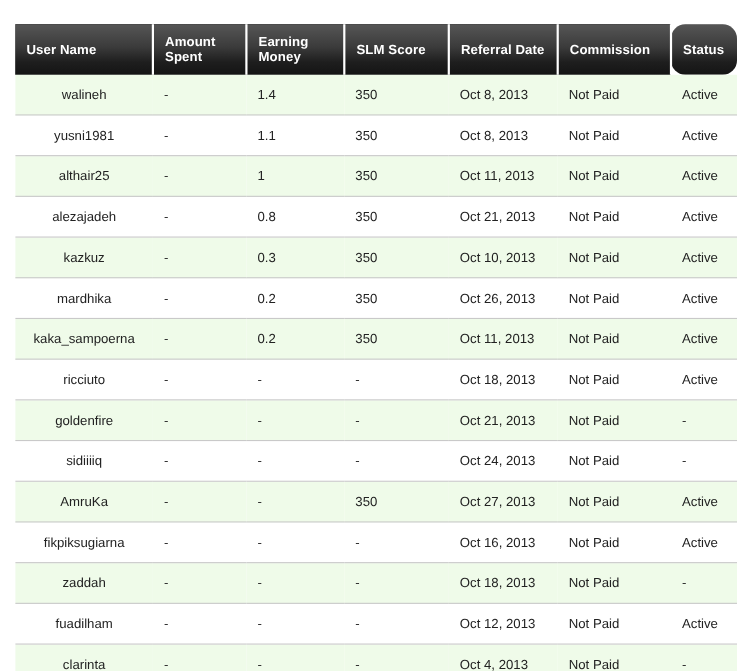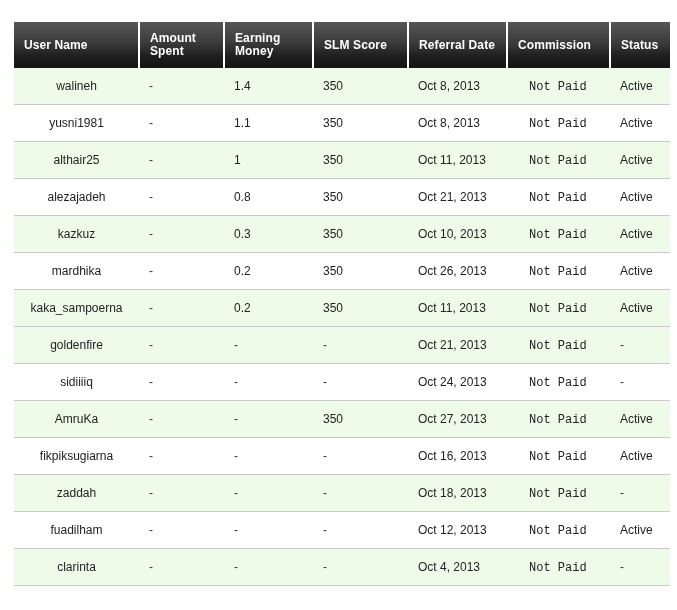--- a/index.html
+++ b/index.html
@@ -47,20 +47,21 @@
     text-align: left;
     vertical-align: middle;
     padding: 7px 0 7px 10px;
     height: 32px;
     line-height: 13px;
     border-right: 2px solid #ffffff;
     letter-spacing: 0.1px;
   }
   table.referral-table thead th:last-child {
     border-right: none;
+    border-radius: 13px;
   }
   table.referral-table thead th .hdr-line {
     display: block;
   }
 
   
   table.referral-table tbody td {
     padding: 0 10px;
     height: 36px;
     color: #222222;
@@ -87,21 +88,21 @@
   td.col-date    { text-align: left; padding-left: 10px; }
   td.col-comm    { text-align: left; padding-left: 10px; }
   td.col-status  { text-align: left; padding-left: 10px; }
 
   
   .cell-inner { display: inline-block; }
   .off-amount  { margin-left: 0px; }
   .off-earning { margin-left: 0px; }
   .off-slm     { margin-left: 0px; }
   .off-date    { margin-left: 0px; text-align: center; }
-  .off-comm    { margin-left: 12px; font-family: Liberation Mono, monospace; }
+  .off-comm    { margin-left: 0px; }
   .off-status  { margin-left: 0px; }
 
   .dash { color: #333333; }
 </style>
 </head>
 <body>
 
 <div id="page">
   <div class="table-wrap">
     <table class="referral-table">
@@ -198,20 +199,29 @@
           </tr>
           <tr class="row-odd">
             <td class="col-user"><span class="cell-inner off-user">kaka_sampoerna</span></td>
             <td class="col-amount"><span class="cell-inner off-amount dash">-</span></td>
             <td class="col-earning"><span class="cell-inner off-earning">0.2</span></td>
             <td class="col-slm"><span class="cell-inner off-slm">350</span></td>
             <td class="col-date"><span class="cell-inner off-date">Oct 11, 2013</span></td>
             <td class="col-comm"><span class="cell-inner off-comm">Not Paid</span></td>
             <td class="col-status"><span class="cell-inner off-status">Active</span></td>
           </tr>
+          <tr class="row-even">
+            <td class="col-user"><span class="cell-inner off-user">ricciuto</span></td>
+            <td class="col-amount"><span class="cell-inner off-amount dash">-</span></td>
+            <td class="col-earning"><span class="cell-inner off-earning dash">-</span></td>
+            <td class="col-slm"><span class="cell-inner off-slm dash">-</span></td>
+            <td class="col-date"><span class="cell-inner off-date">Oct 18, 2013</span></td>
+            <td class="col-comm"><span class="cell-inner off-comm">Not Paid</span></td>
+            <td class="col-status"><span class="cell-inner off-status">Active</span></td>
+          </tr>
           <tr class="row-odd">
             <td class="col-user"><span class="cell-inner off-user">goldenfire</span></td>
             <td class="col-amount"><span class="cell-inner off-amount dash">-</span></td>
             <td class="col-earning"><span class="cell-inner off-earning dash">-</span></td>
             <td class="col-slm"><span class="cell-inner off-slm dash">-</span></td>
             <td class="col-date"><span class="cell-inner off-date">Oct 21, 2013</span></td>
             <td class="col-comm"><span class="cell-inner off-comm">Not Paid</span></td>
             <td class="col-status"><span class="cell-inner off-status dash">-</span></td>
           </tr>
           <tr class="row-even">

